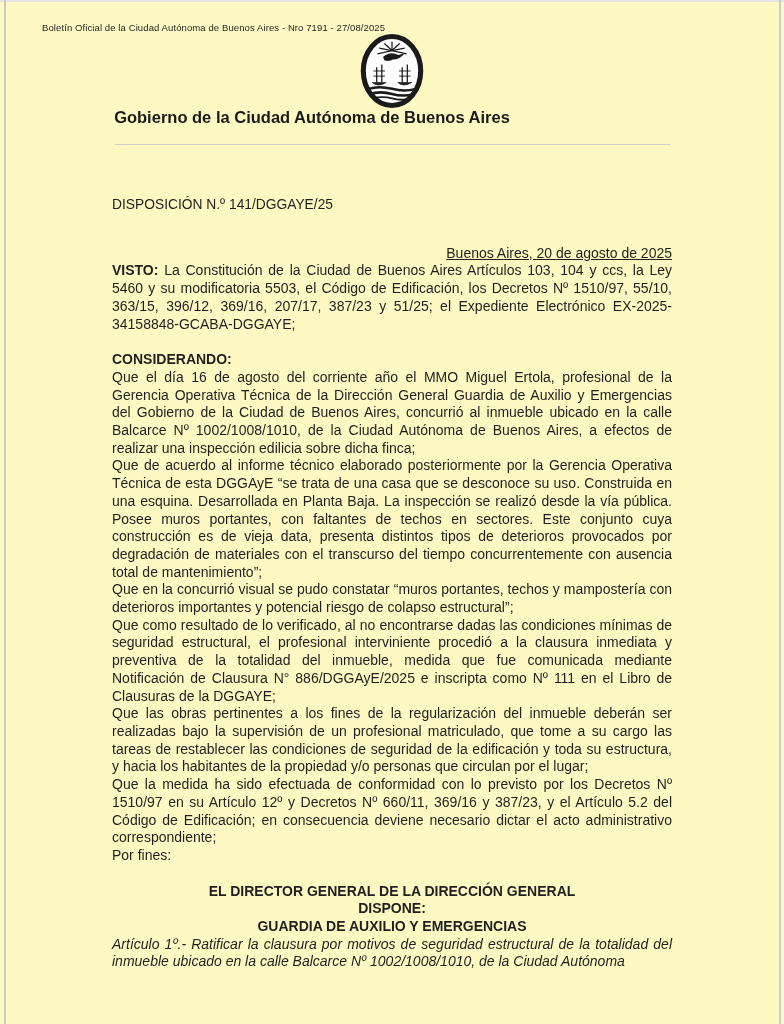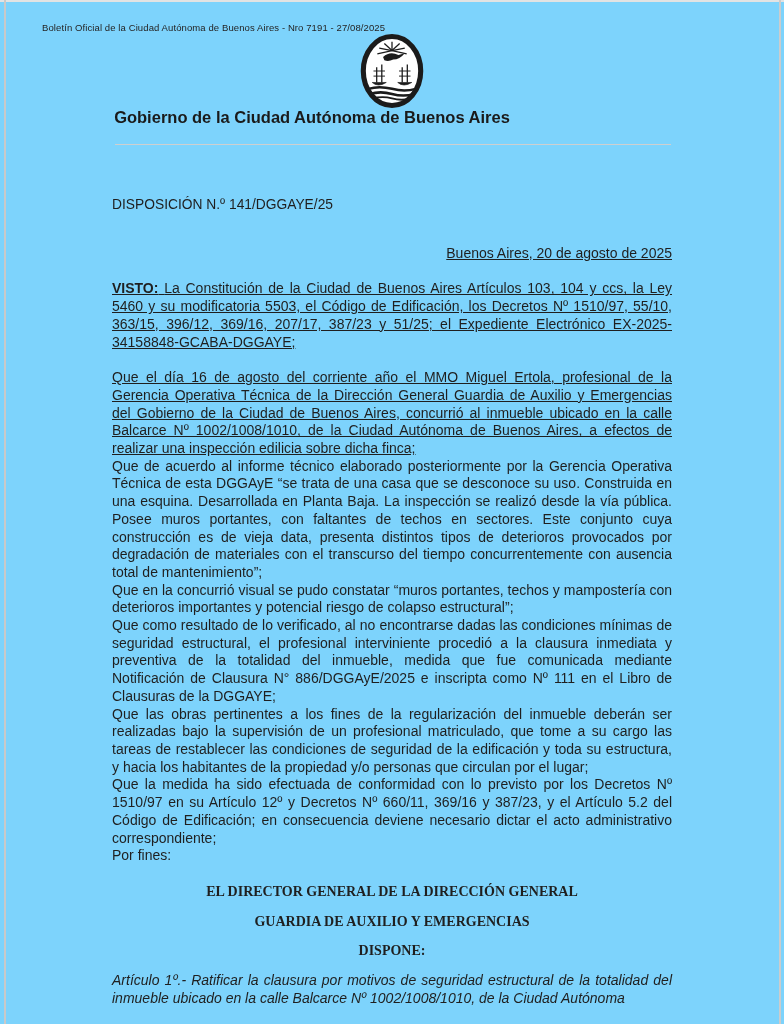--- a/index.html
+++ b/index.html
@@ -4,21 +4,21 @@
 <style>
   html, body {
     margin: 0;
     padding: 0;
     background: #ffffff;
   }
   .page {
     position: relative;
     width: 784px;
     height: 1024px;
-    background: #7dd3fc;
+    background: #fef9c3;
     overflow: hidden;
     font-family: "Liberation Sans", sans-serif;
     color: #1f1f1f;
   }
   
   .scan-edge-left {
     position: absolute;
     left: 4px; top: 0;
     width: 2px; height: 1024px;
     background: #c9c9c9;
@@ -81,35 +81,33 @@
   .dateline {
     margin: 31px 0 0 0;
     text-align: right;
     text-decoration: underline;
   }
   p.body-para {
     margin: 0;
     text-align: justify;
   }
   p.space-above {
-    margin-top: 18px;
-    text-decoration: underline;
   }
   .bold { font-weight: bold; }
   .heading-label {
     margin: 18px 0 0 0;
     font-weight: bold;
     text-align: left;
   }
   .authority-block {
     margin-top: 18px;
     text-align: center;
     font-weight: bold;
   }
-  .authority-block p { margin: 12px; font-family: Liberation Serif, serif; }
+  .authority-block p { margin: 0; }
   .article-para {
     margin-top: 27px;
     font-style: italic;
   }
 </style>
 </head>
 <body>
 
 <div class="page">
 
@@ -167,37 +165,38 @@
   <hr class="title-rule">
 
   <div class="content">
 
     <p class="dispo-number">DISPOSICIÓN N.º 141/DGGAYE/25</p>
 
     <p class="dateline">Buenos Aires, 20 de agosto de 2025</p>
 
     <p class="body-para space-above"><span class="bold">VISTO:</span> <span>La Constitución de la Ciudad de Buenos Aires Artículos 103, 104 y ccs, la Ley 5460 y su modificatoria 5503, el Código de Edificación, los Decretos Nº 1510/97, 55/10, 363/15, 396/12, 369/16, 207/17, 387/23 y 51/25; el Expediente Electrónico EX-2025-34158848-GCABA-DGGAYE;</span></p>
 
+    <p class="heading-label">CONSIDERANDO:</p>
 
     <p class="body-para space-above">Que el día 16 de agosto del corriente año el MMO Miguel Ertola, profesional de la Gerencia Operativa Técnica de la Dirección General Guardia de Auxilio y Emergencias del Gobierno de la Ciudad de Buenos Aires, concurrió al inmueble ubicado en la calle Balcarce Nº 1002/1008/1010, de la Ciudad Autónoma de Buenos Aires, a efectos de realizar una inspección edilicia sobre dicha finca;</p>
 
     <p class="body-para">Que de acuerdo al informe técnico elaborado posteriormente por la Gerencia Operativa Técnica de esta DGGAyE “se trata de una casa que se desconoce su uso. Construida en una esquina. Desarrollada en Planta Baja. La inspección se realizó desde la vía pública. Posee muros portantes, con faltantes de techos en sectores. Este conjunto cuya construcción es de vieja data, presenta distintos tipos de deterioros provocados por degradación de materiales con el transcurso del tiempo concurrentemente con ausencia total de mantenimiento”;</p>
 
     <p class="body-para">Que en la concurrió visual se pudo constatar “muros portantes, techos y mampostería con deterioros importantes y potencial riesgo de colapso estructural”;</p>
 
     <p class="body-para">Que como resultado de lo verificado, al no encontrarse dadas las condiciones mínimas de seguridad estructural, el profesional interviniente procedió a la clausura inmediata y preventiva de la totalidad del inmueble, medida que fue comunicada mediante Notificación de Clausura N° 886/DGGAyE/2025 e inscripta como Nº 111 en el Libro de Clausuras de la DGGAYE;</p>
 
     <p class="body-para">Que las obras pertinentes a los fines de la regularización del inmueble deberán ser realizadas bajo la supervisión de un profesional matriculado, que tome a su cargo las tareas de restablecer las condiciones de seguridad de la edificación y toda su estructura, y hacia los habitantes de la propiedad y/o personas que circulan por el lugar;</p>
 
     <p class="body-para">Que la medida ha sido efectuada de conformidad con lo previsto por los Decretos Nº 1510/97 en su Artículo 12º y Decretos Nº 660/11, 369/16 y 387/23, y el Artículo 5.2 del Código de Edificación; en consecuencia deviene necesario dictar el acto administrativo correspondiente;</p>
 
     <p class="body-para">Por fines:</p>
 
     <div class="authority-block">
       <p>EL DIRECTOR GENERAL DE LA DIRECCIÓN GENERAL</p>
+      <p>DISPONE:</p>
       <p>GUARDIA DE AUXILIO Y EMERGENCIAS</p>
-      <p>DISPONE:</p>
     </div>
 
     <p class="body-para article-para">Artículo 1º.- Ratificar la clausura por motivos de seguridad estructural de la totalidad del inmueble ubicado en la calle Balcarce Nº 1002/1008/1010, de la Ciudad Autónoma</p>
 
   </div>
 </div>
 
 </body></html>

